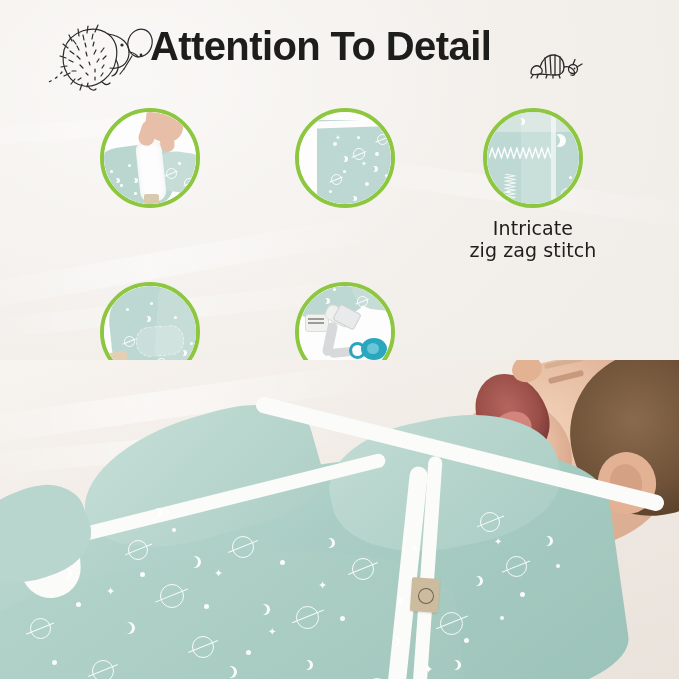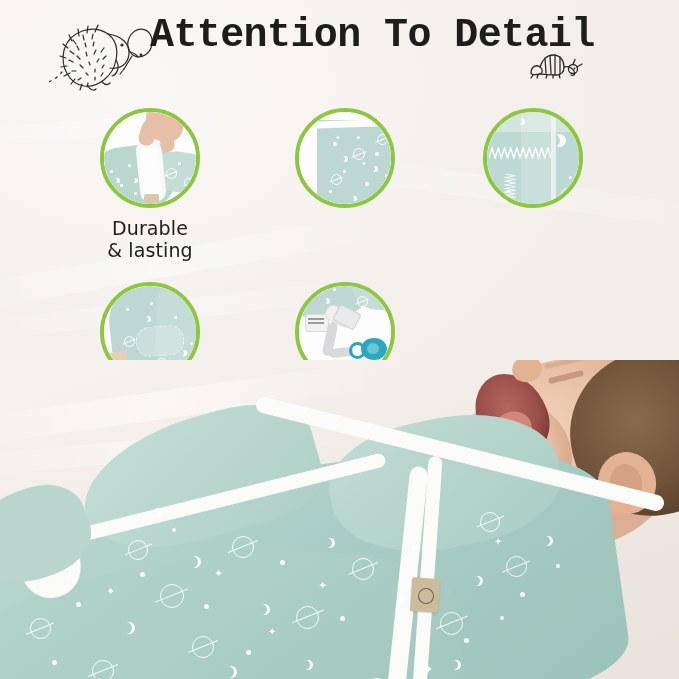--- a/index.html
+++ b/index.html
@@ -14,25 +14,25 @@
     background:
       radial-gradient(120% 90% at 20% 12%, #faf8f6 0%, #f3f0ec 45%, #efebe6 100%);
   }
   
   .crease{position:absolute;background:linear-gradient(90deg,rgba(255,255,255,0) 0%,rgba(255,255,255,.85) 45%,rgba(255,255,255,0) 100%);pointer-events:none;}
   .shade{position:absolute;pointer-events:none;}
 
   
   .header{position:absolute;left:0;top:0;width:679px;height:100px;}
   .title{
-    position:absolute;left:150px;top:16px;
+    position:absolute;left:150px;top:26px;
     font-size:40px;font-weight:bold;color:#1d1d1b;
     letter-spacing:-0.6px;line-height:1;
     white-space:nowrap;
-    font-family:Liberation Mono, monospace;
+    font-family:Liberation Sans, sans-serif;
   }
   .hedgehog{position:absolute;left:46px;top:14px;width:110px;height:85px;}
   .caterpillar{position:absolute;left:527px;top:42px;width:62px;height:38px;}
 
   
   .feature{position:absolute;width:160px;text-align:center;}
   .ring{
     position:relative;width:100px;height:100px;margin:0 auto;
     border-radius:50%;
     border:4px solid #8dc63f;
@@ -162,22 +162,20 @@
         <div class="ringpl" style="left:80px;top:66px;width:8px;height:8px;"></div>
         <div class="dot" style="left:74px;top:50px;width:2.5px;height:2.5px;"></div>
 
         <div class="skin" style="left:42px;top:-16px;width:38px;height:46px;border-radius:18px 18px 16px 20px;transform:rotate(6deg);"></div>
         <div class="skin" style="left:36px;top:8px;width:16px;height:26px;border-radius:10px;transform:rotate(18deg);"></div>
         <div class="skin" style="left:56px;top:18px;width:14px;height:22px;border-radius:8px;transform:rotate(-8deg);"></div>
 
         <div class="tag" style="left:40px;top:82px;width:15px;height:12px;"></div>
       </div>
     </div>
-    <div class="cap">Durable
-&amp; lasting</div>
   </div>
 
   <div class="feature" style="left:265px;top:108px;">
     <div class="ring">
       <div class="inner">
         <div style="position:absolute;inset:0;background:#fdfdfd;"></div>
         <div class="fabric" style="left:18px;top:8px;width:92px;height:96px;border-radius:2px;background:#bdd8d2;"></div>
         <div class="white-strap" style="left:16px;top:8px;width:96px;height:7px;border-radius:2px;transform:rotate(-2deg);"></div>
         <div class="dot" style="left:34px;top:30px;width:4px;height:4px;"></div>
         <div class="dot" style="left:58px;top:24px;width:3px;height:3px;"></div>
@@ -214,20 +212,22 @@
         </svg>
 
         <div class="seam" style="left:64px;top:0;width:5px;height:100px;border-radius:0;opacity:.65;"></div>
         <div class="moon" style="left:60px;top:22px;width:13px;height:13px;box-shadow:6px 0 0 0 rgba(255,255,255,.95);"></div>
         <div class="dot" style="left:20px;top:78px;width:3px;height:3px;"></div>
         <div class="dot" style="left:82px;top:64px;width:3px;height:3px;"></div>
         <div class="ringpl" style="left:74px;top:76px;width:10px;height:10px;"></div>
         <div class="moon" style="left:28px;top:6px;width:7px;height:7px;"></div>
       </div>
     </div>
+    <div class="cap">Intricate
+zig zag stitch</div>
   </div>
 
   <div class="feature" style="left:70px;top:282px;">
     <div class="ring">
       <div class="inner">
         <div style="position:absolute;inset:0;background:#fdfdfd;"></div>
         <div class="fabric" style="left:6px;top:-6px;width:96px;height:96px;border-radius:40px 10px 44px 30px;transform:rotate(-6deg);background:#bdd8d2;"></div>
         <div class="fabric light" style="left:52px;top:2px;width:52px;height:84px;border-radius:10px 8px 34px 30px;transform:rotate(4deg);"></div>
 
         <div style="position:absolute;left:32px;top:40px;width:46px;height:28px;border-radius:14px;background:rgba(255,255,255,.20);border:1px dashed rgba(255,255,255,.55);transform:rotate(-4deg);"></div>

